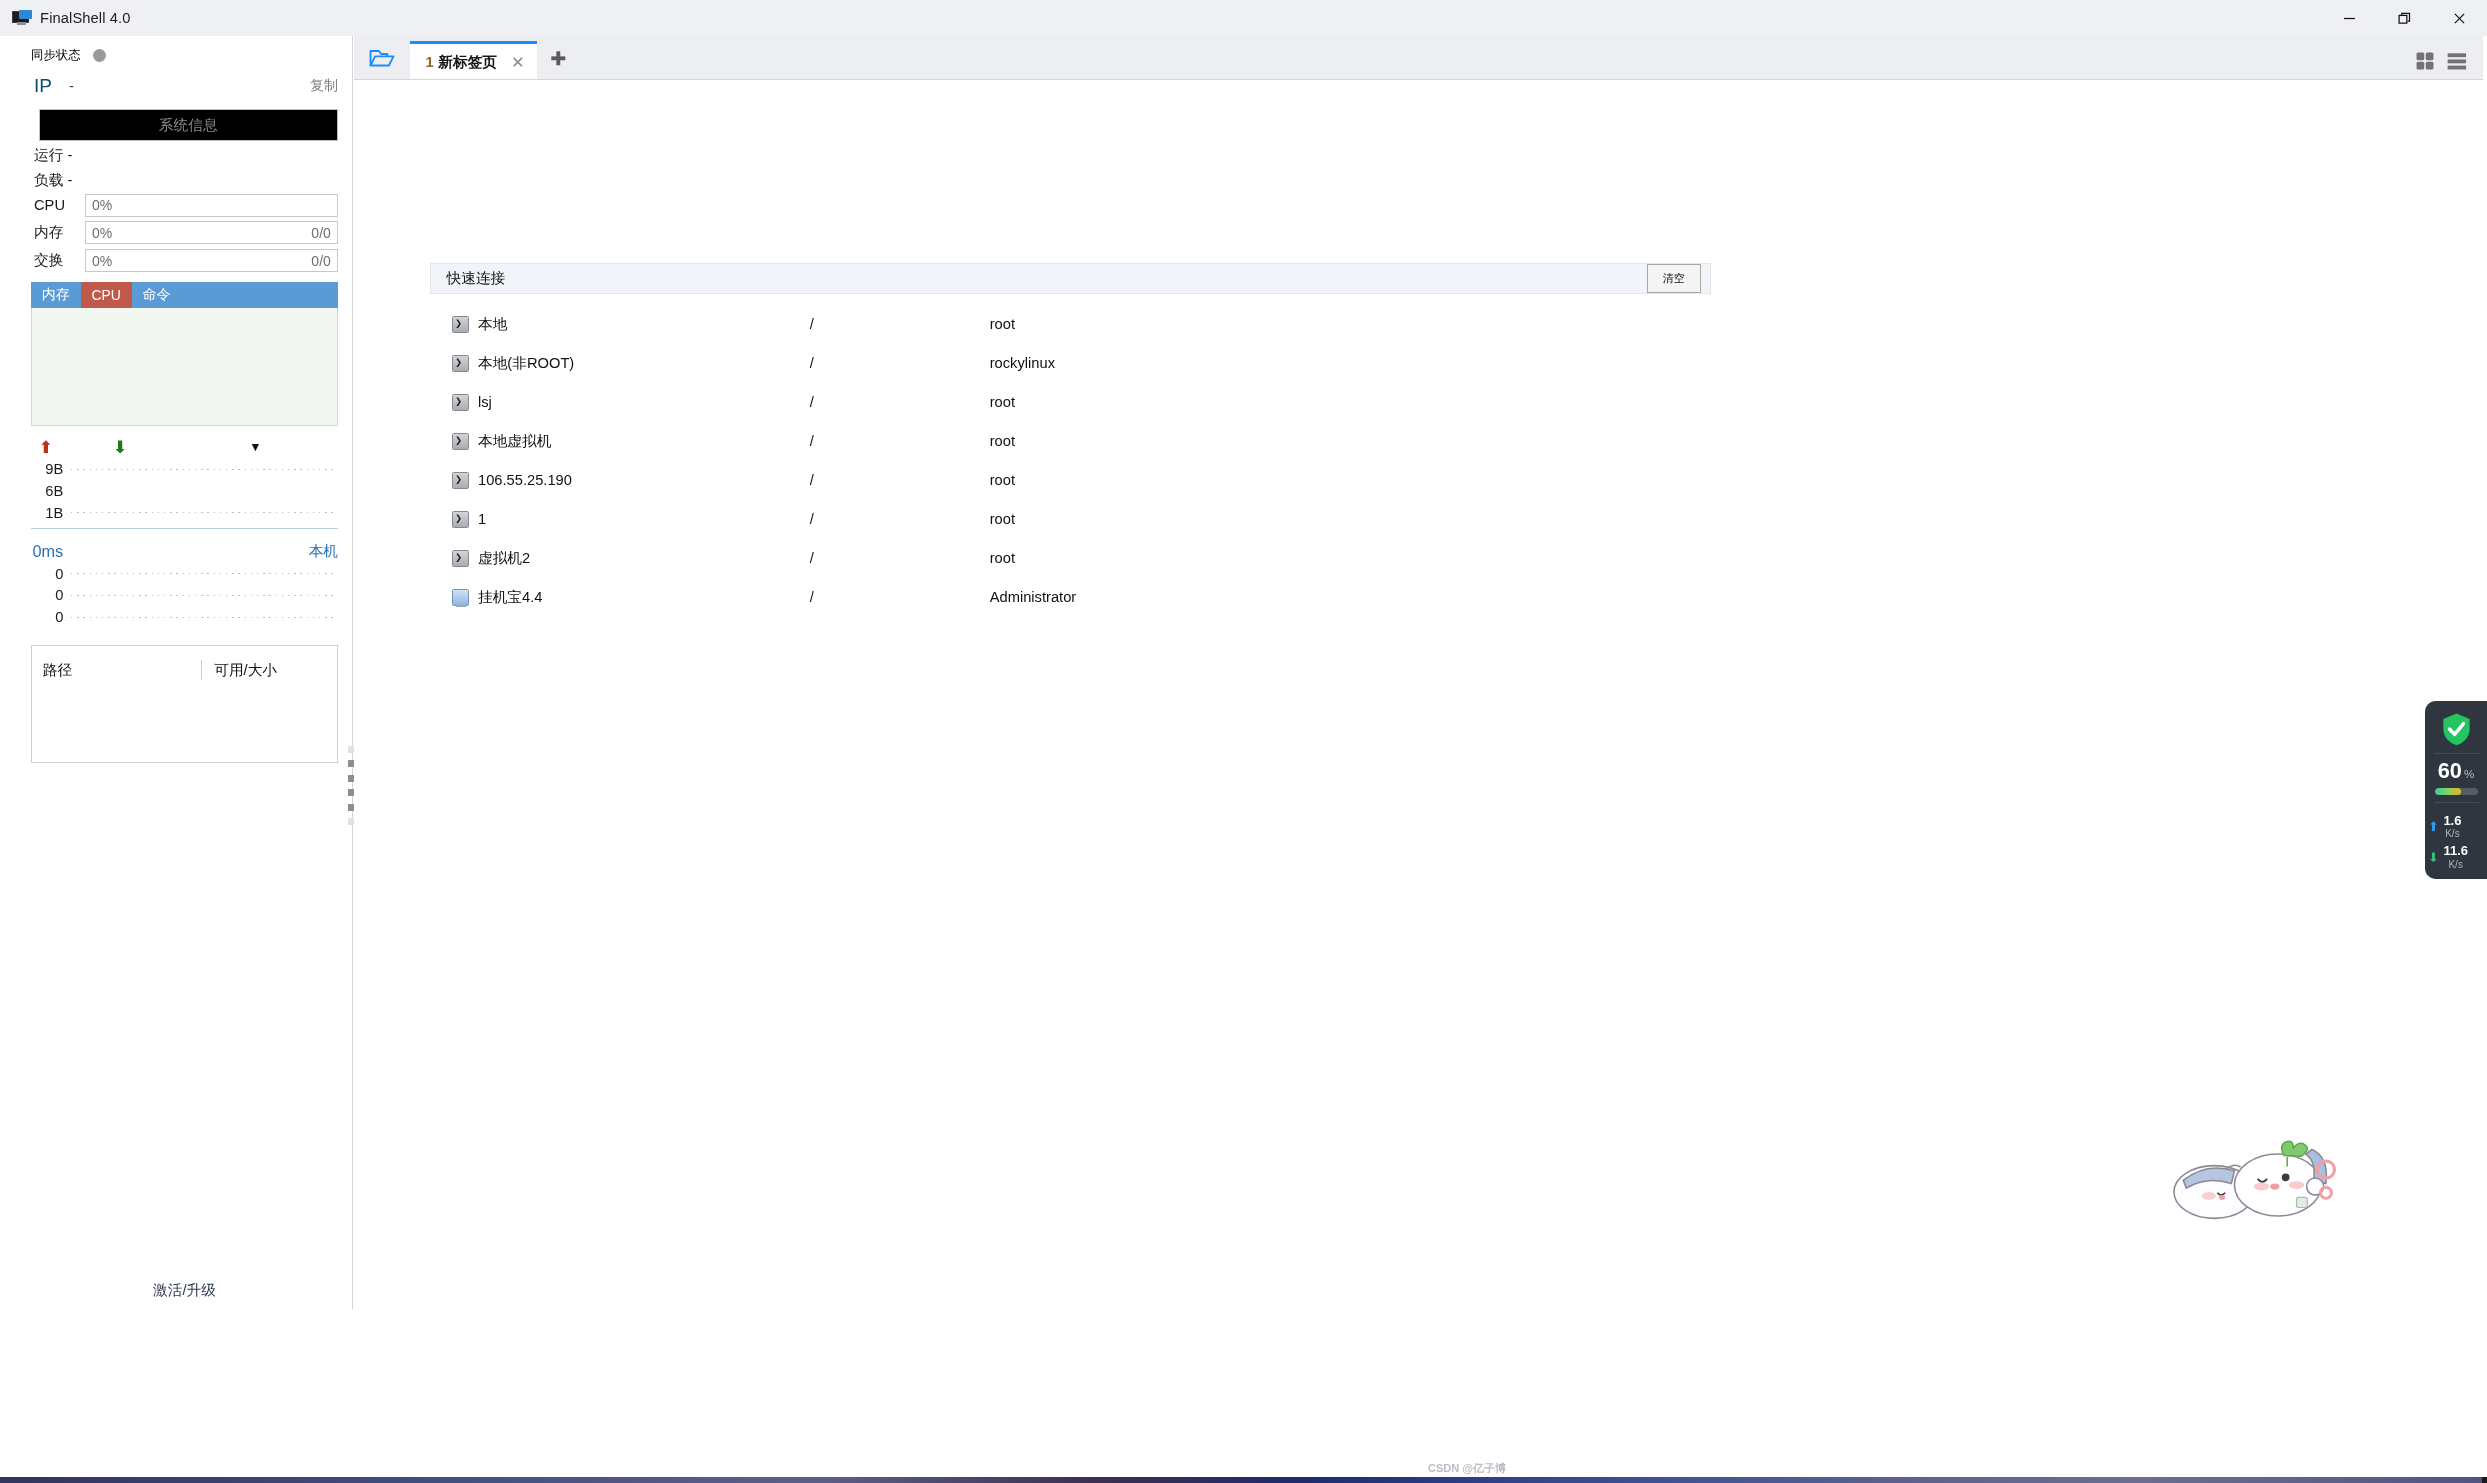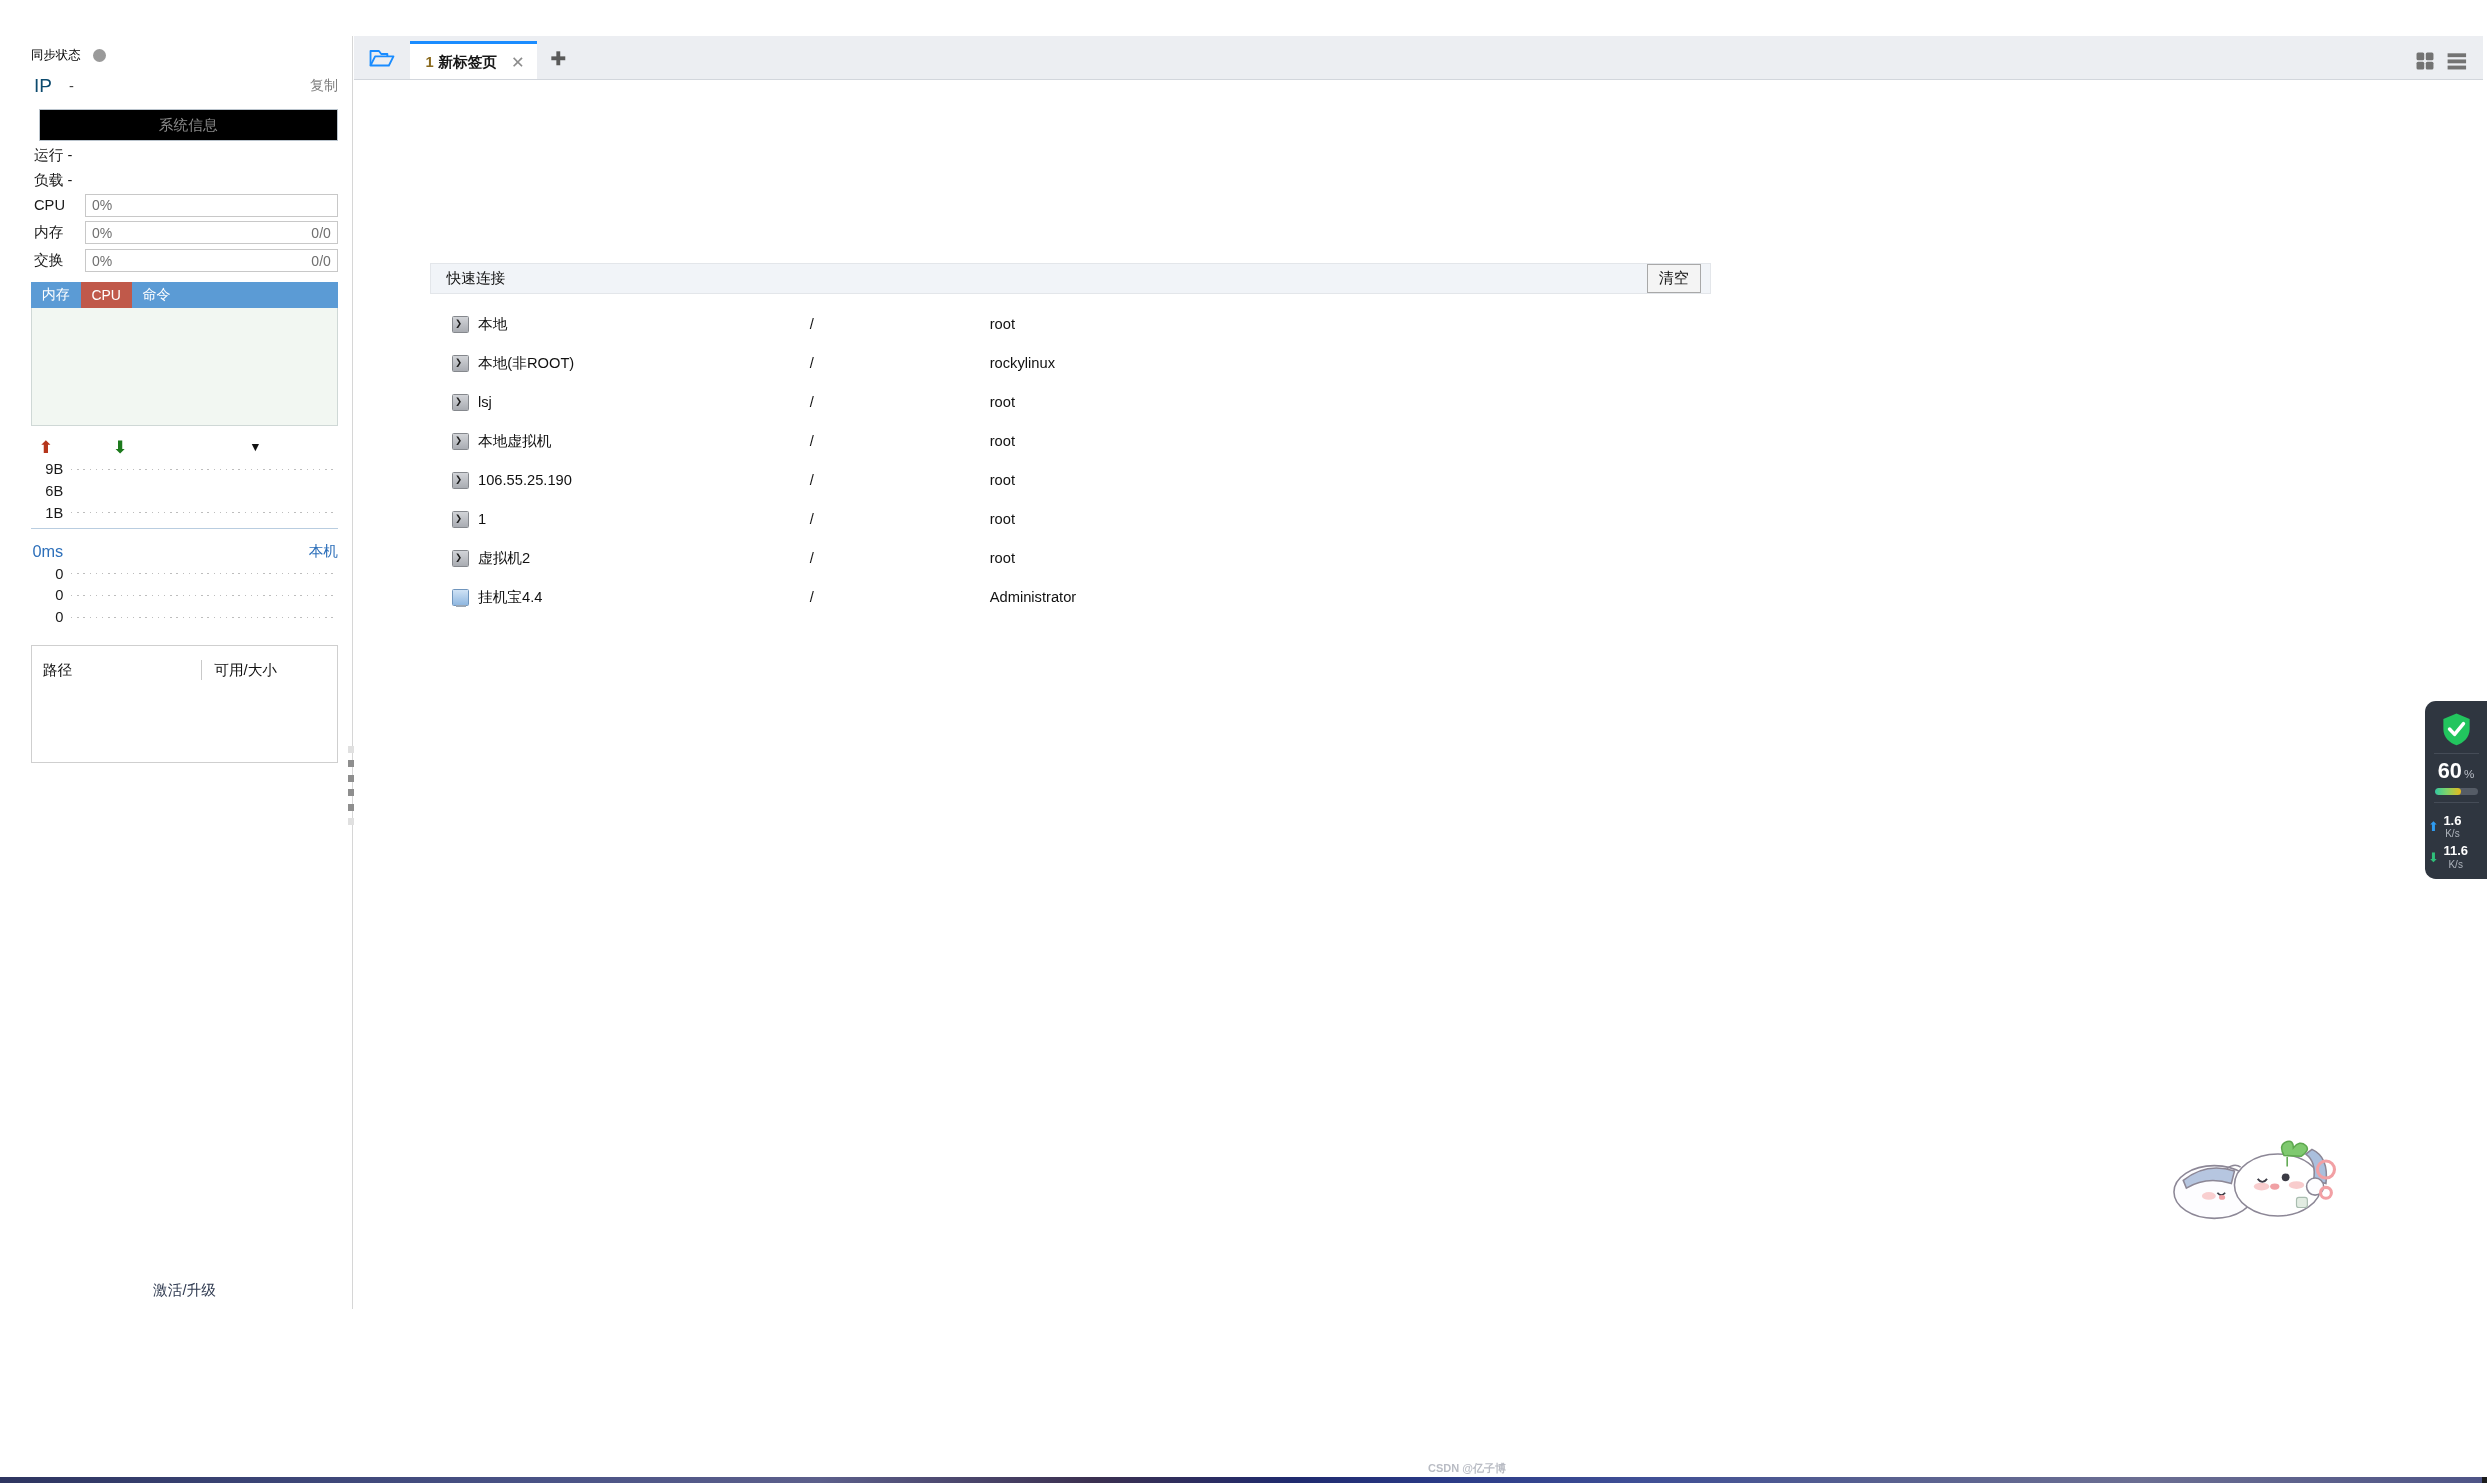--- a/index.html
+++ b/index.html
@@ -136,21 +136,21 @@
 
   #tabbar-underline { position:absolute; left:0; top:43px; width:100%; height:0.8px; background:#d2d6dc; }
 
   
   #qc { position:absolute; left:430px; top:263px; width:1281px; }
   #qc-head { height:31px; background:#f1f4f8; border:0.8px solid #e3e6ea;
              display:flex; align-items:center; padding:0 9.3px 0 15.5px; }
   #qc-title { font-size:14.7px; color:#111; }
   #qc-clear { margin-left:auto; height:29px; min-width:54px; padding:0 10.8px;
               border:0.8px solid #a8a8a8; background:#f4f4f4; display:flex; align-items:center;
-              justify-content:center; font-size:15px; color:#111; }
+              justify-content:center; font-size:11px; color:#111; }
 
   #qc-list { padding-top:10.8px; }
   .qc-row { display:flex; align-items:center; height:39px; padding-left:21.7px; }
   .qc-name { display:flex; align-items:center; gap:9.3px; width:358px; }
   .qc-ico { width:17px; height:17px; flex:0 0 auto; position:relative; }
   .qc-ico.term { background:linear-gradient(180deg,#d2d4d8,#a9acb2); border:0.8px solid #85888d; border-radius:1.5px; }
   .qc-ico.term:after { content:"\276F"; position:absolute; left:2.3px; top:0.8px; font-size:8.5px; color:#1c1c1c; }
   .qc-ico.win { background:linear-gradient(180deg,#cfe2f5,#8fb7e0); border:0.8px solid #6f95bd; border-radius:1.5px; }
   .qc-ico.win:after { content:""; position:absolute; left:3.1px; bottom:-2.3px; width:10px; height:2.3px; background:#9aa7b5; }
   .qc-label { font-size:14.7px; color:#111; }
@@ -192,20 +192,48 @@
 <div id="desktop">
   <div id="desk-topleft"></div>
   <div id="desk-blue"></div>
   <div id="desk-black"></div>
   <div id="desk-bottom"></div>
   <div id="desk-right-strip"></div>
 </div>
 
 <div id="app">
 
+  <div id="titlebar">
+    <div id="title-left">
+      <span class="app-logo">
+        <span class="mon"></span>
+          <span class="blue"></span>
+      </span>
+      <span id="app-title">FinalShell 4.0</span>
+    </div>
+    <div id="winbtns">
+      <div class="winbtn">
+        <svg width="17" height="17" viewBox="0 0 22 22">
+            <line x1="4" y1="11" x2="18" y2="11" stroke="#111" stroke-width="1.6"></line>
+          </svg>
+      </div>
+      <div class="winbtn">
+        <svg width="17" height="17" viewBox="0 0 22 22">
+          <rect x="4" y="7" width="10" height="10" fill="none" stroke="#111" stroke-width="1.6"></rect>
+          <path d="M7.5 7 V4.5 H17.5 V14.5 H15" fill="none" stroke="#111" stroke-width="1.6"></path>
+        </svg>
+      </div>
+      <div class="winbtn">
+        <svg width="17" height="17" viewBox="0 0 22 22">
+          <line x1="5" y1="5" x2="17" y2="17" stroke="#111" stroke-width="1.6"></line>
+          <line x1="17" y1="5" x2="5" y2="17" stroke="#111" stroke-width="1.6"></line>
+        </svg>
+      </div>
+    </div>
+  </div>
 
   <div id="sidebar">
 
     <div id="sync-row">
       <span>同步状态</span>
       <span id="sync-dot"></span>
     </div>
 
     <div id="ip-row">
       <span id="ip-key">IP</span>

